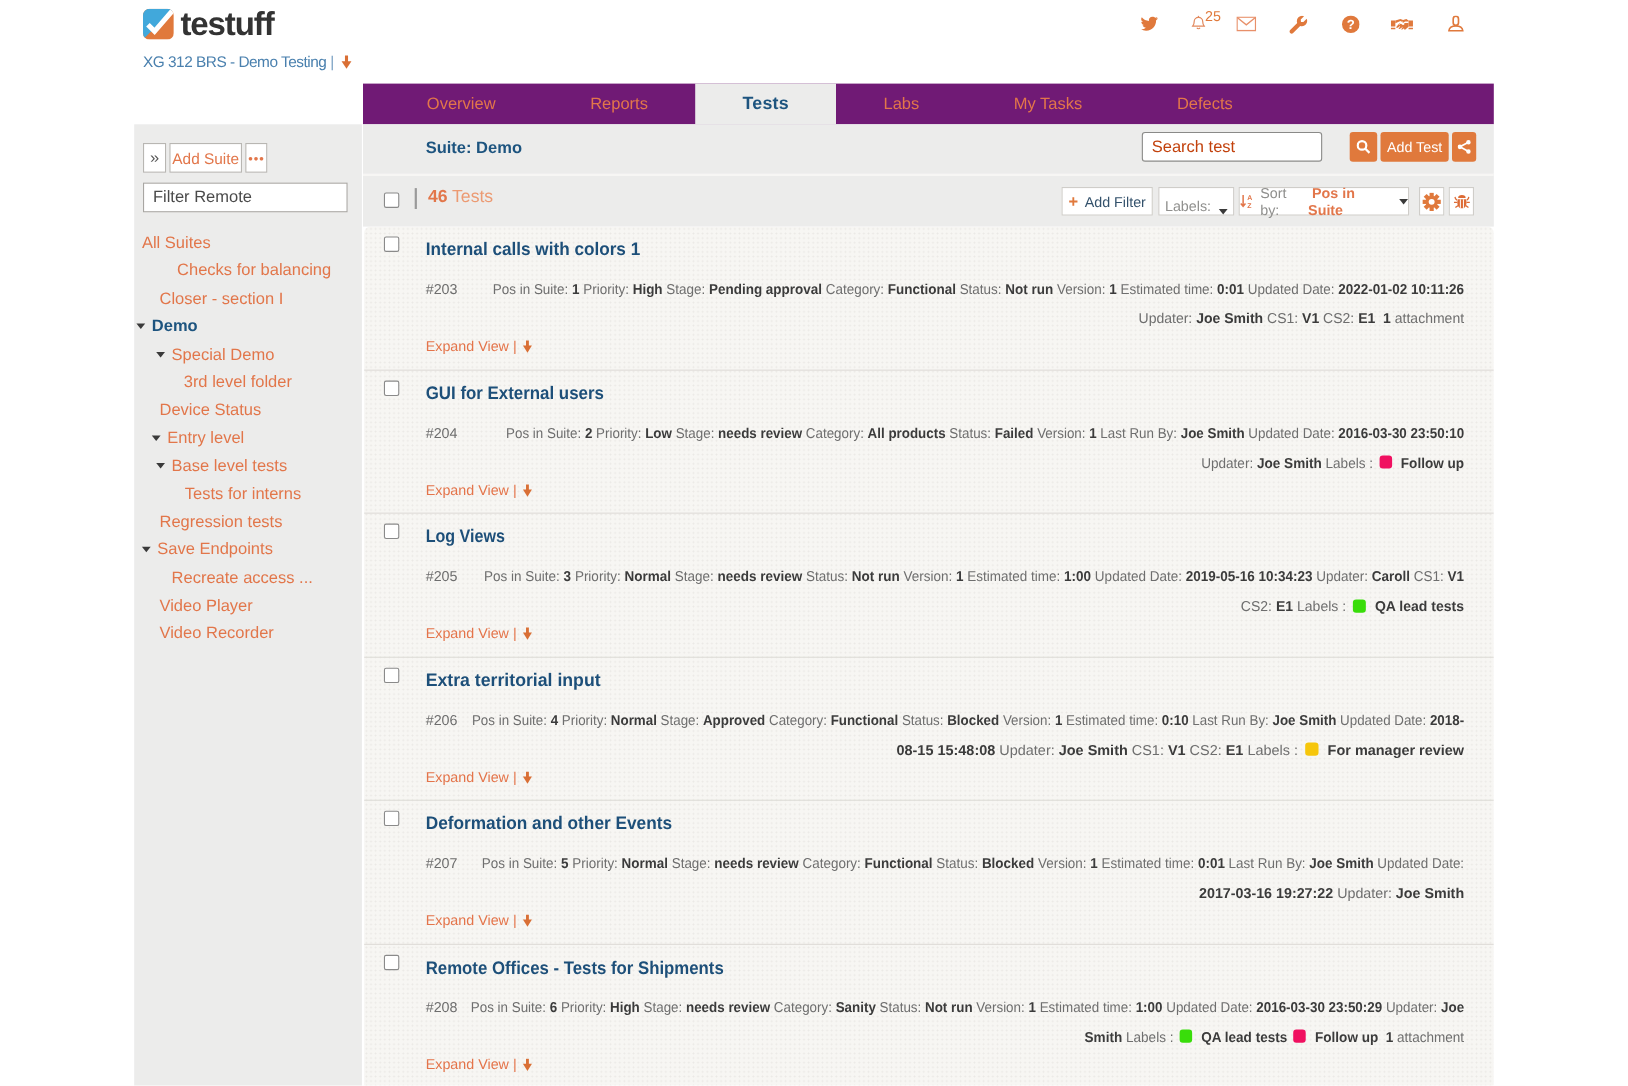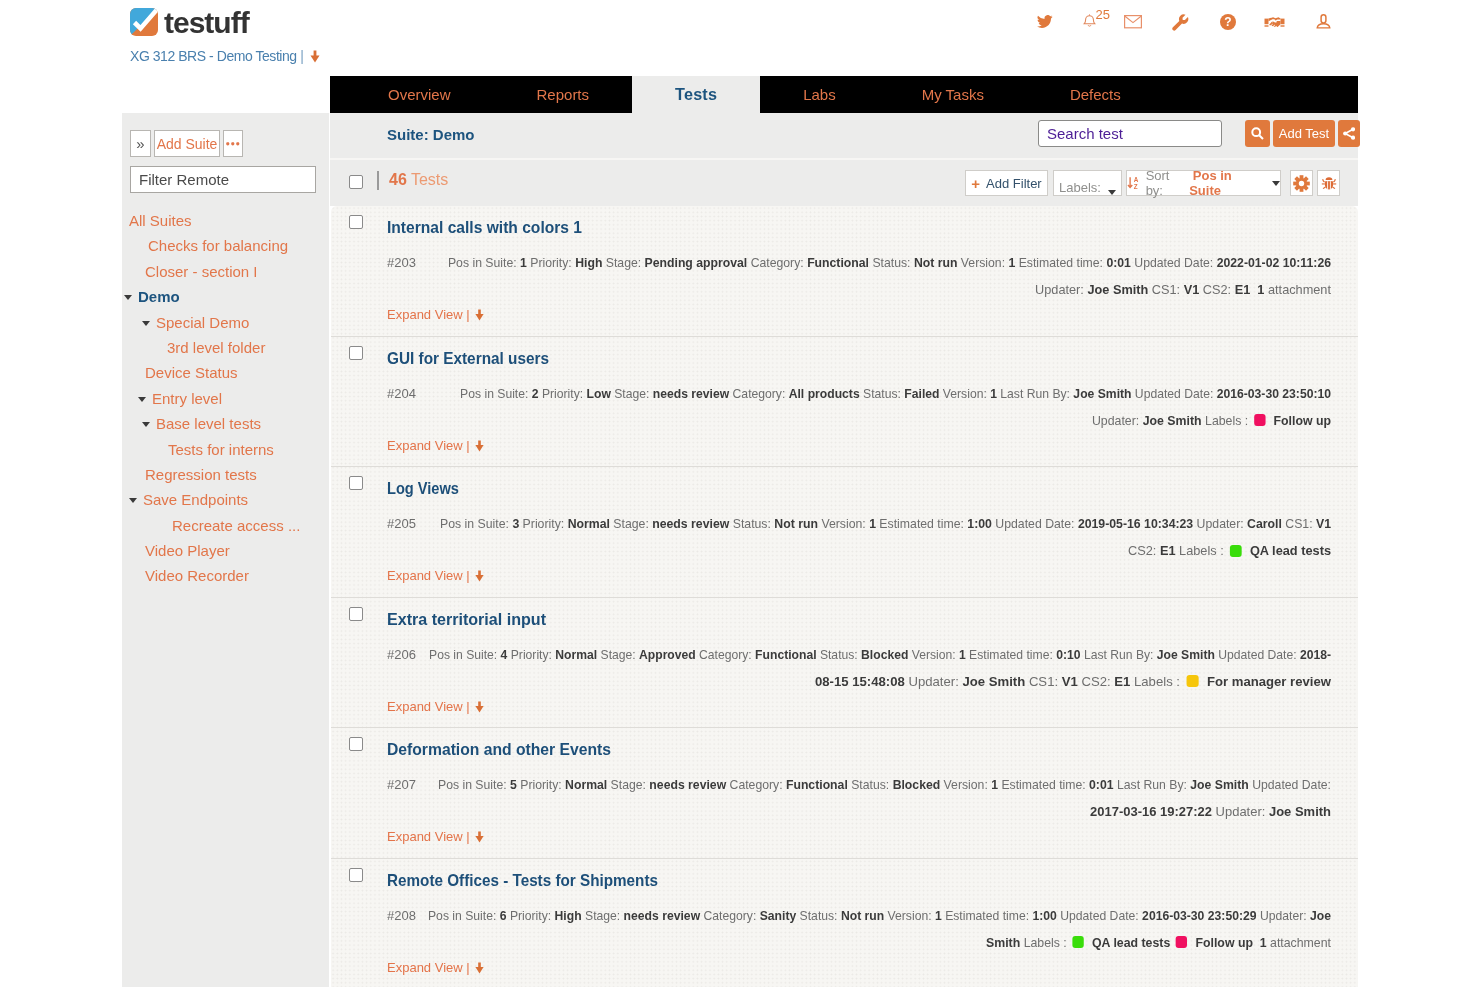--- a/index.html
+++ b/index.html
@@ -8,29 +8,29 @@
 
 
 #logo { position:absolute; left:130px; top:8px; }
 #logo .word { position:absolute; left:34px; top:-2.5px; font-size:30px; line-height:34px; font-weight:bold; color:#333; letter-spacing:-1px; }
 #proj { position:absolute; left:130px; top:48px; font-size:14px; color:#4a80ae; letter-spacing:-0.45px; }
 #topicons { position:absolute; left:1030px; top:9px; width:310px; height:26px; }
 #topicons .ic { position:absolute; top:0; }
 #topicons sup { color:#e07a3c; font-weight:normal; font-size:13px; }
 
 
-#tabs { position:absolute; left:330px; top:76px; width:1028px; height:37px; background:#000000; display:flex; padding-left:15px; }
+#tabs { position:absolute; left:330px; top:76px; width:1028px; height:37px; background:#701a75; display:flex; padding-left:15px; }
 #tabs .tab { font-size:15px; color:#e2764a; padding:0 43px; display:flex; align-items:center; height:37px; }
 #tabs .tab.active { background:#ececeb; color:#1d547f; font-weight:bold; font-size:16.2px; letter-spacing:0.2px; }
 
 
 #suitebar { position:absolute; left:330px; top:113px; width:1028px; height:45px; background:#ececeb; }
 #suitebar .title { position:absolute; left:57px; top:13px; font-size:15px; font-weight:bold; color:#1d547f; }
-#search { position:absolute; left:708px; top:7px; width:184px; height:27px; border:1px solid #8a8a88; border-radius:3px; background:#fff; font-size:15px; color:#4c1d95; padding:4px 8px; line-height:17px; }
-.obtn { background:#e0793c; color:#fff; border-radius:3px; display:flex; align-items:center; justify-content:center; position:absolute; top:7px; height:27px;margin-left:18px; }
+#search { position:absolute; left:708px; top:7px; width:164px; height:27px; border:1px solid #8a8a88; border-radius:3px; background:#fff; font-size:15px; color:#c2410c; padding:4px 8px; line-height:17px; }
+.obtn { background:#e0793c; color:#fff; border-radius:3px; display:flex; align-items:center; justify-content:center; position:absolute; top:7px; height:27px; }
 #btn-search { left:897px; width:25px; }
 #btn-addtest { left:925px; width:62px; font-size:13px; }
 #btn-share { left:990px; width:22px; }
 
 
 #toolbar { position:absolute; left:330px; top:158px; width:1028px; height:48px; background:#ececeb; border-top:2px solid #f7f6f4; }
 .cb { width:14px; height:14px; background:#fff; border:1px solid #8a8a8a; border-radius:2px; }
 #toolbar .cb { position:absolute; left:19px; top:15px; }
 #toolbar .sep { position:absolute; left:47px; top:11px; width:2px; height:19px; background:#9a9a9a; }
 #toolbar .count { position:absolute; left:59px; top:11px; font-size:16px; color:#ec9a72; }
@@ -169,32 +169,32 @@
 
 <div id="sidebar">
   <div class="btnrow">
     <div class="sbtn" id="sb-collapse">»</div>
     <div class="sbtn" id="sb-add">Add Suite</div>
     <div class="sbtn" id="sb-more">●●●</div>
   </div>
   <div id="filter">Filter Remote</div>
   <div id="tree">
     <div class="row" style="padding-left:7px">All Suites</div>
-    <div class="row" style="padding-left:26px">Checks for balancing</div>
+    <div class="row" style="padding-left:39px">Checks for balancing</div>
     <div class="row" style="padding-left:23px">Closer - section I</div>
     <div class="row" style="padding-left:2px"><span class="tri"></span><span class="demo">Demo</span></div>
     <div class="row" style="padding-left:20px"><span class="tri"></span>Special Demo</div>
     <div class="row" style="padding-left:45px">3rd level folder</div>
     <div class="row" style="padding-left:23px">Device Status</div>
     <div class="row" style="padding-left:16px"><span class="tri"></span>Entry level</div>
     <div class="row" style="padding-left:20px"><span class="tri"></span>Base level tests</div>
     <div class="row" style="padding-left:46px">Tests for interns</div>
     <div class="row" style="padding-left:23px">Regression tests</div>
     <div class="row" style="padding-left:7px"><span class="tri"></span>Save Endpoints</div>
-    <div class="row" style="padding-left:50px">Recreate access ...</div>
+    <div class="row" style="padding-left:34px">Recreate access ...</div>
     <div class="row" style="padding-left:23px">Video Player</div>
     <div class="row" style="padding-left:23px">Video Recorder</div>
   </div>
 </div>
 
 <div id="toolbar">
   <div class="cb"></div>
   <div class="sep"></div>
   <div class="count"><b>46</b> Tests</div>
   <div class="wbtn" id="btn-filter"><span class="plus">+</span>Add Filter</div>

